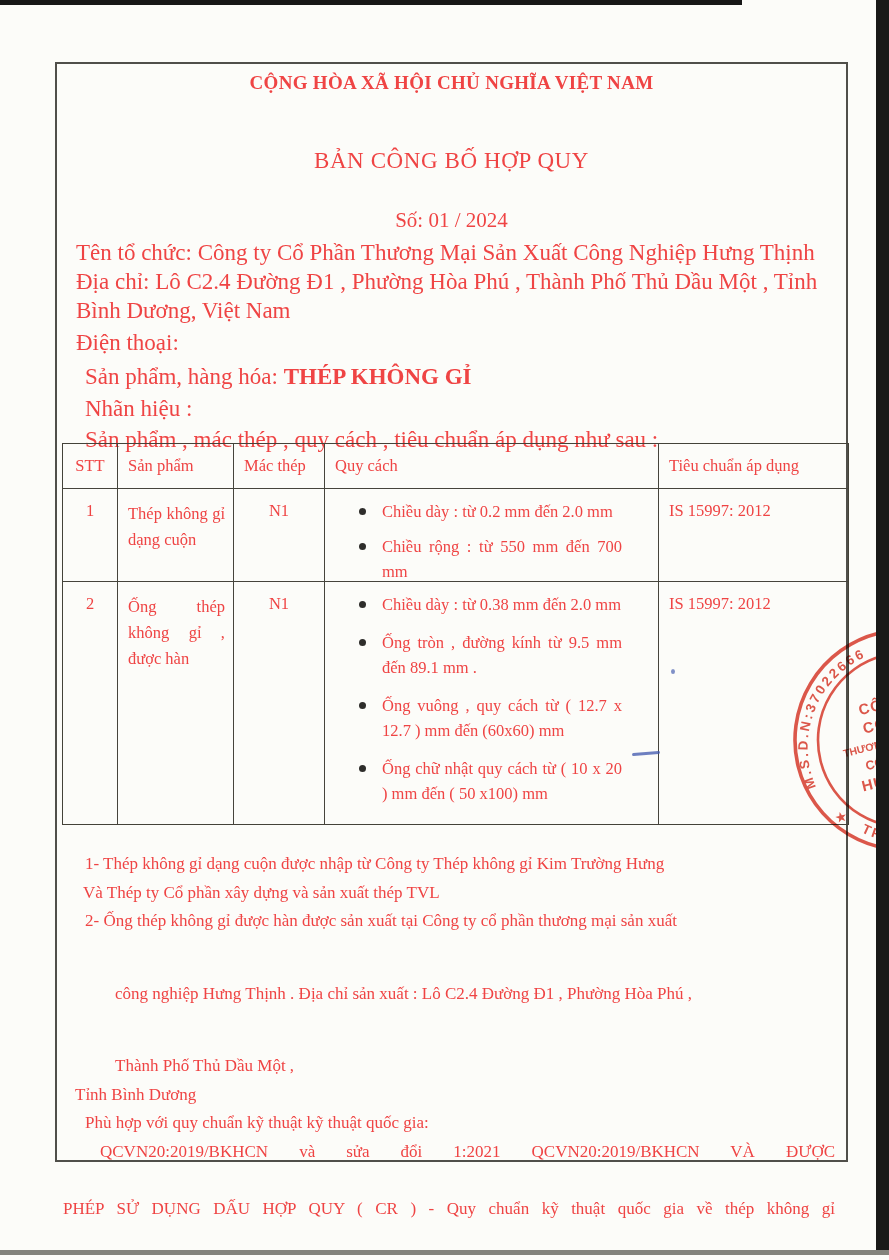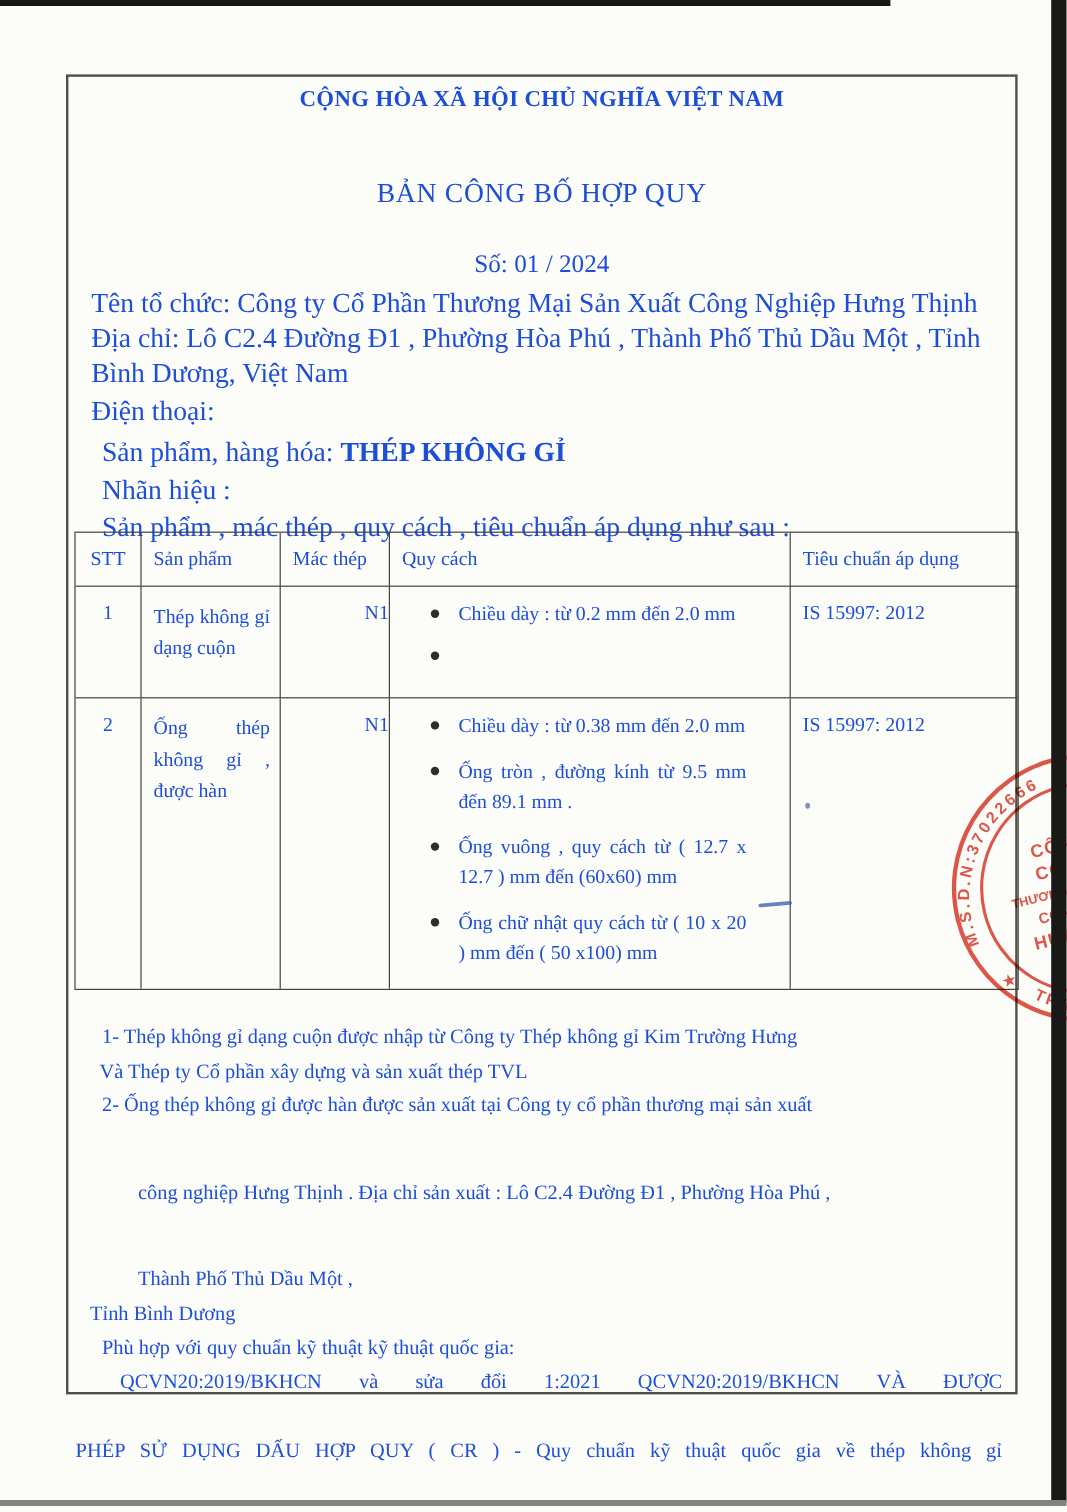--- a/index.html
+++ b/index.html
@@ -1,20 +1,20 @@
 <!DOCTYPE html>
 <html><head>
 <meta charset="utf-8">
 <style>
   html,body{margin:0;padding:0;}
   .page{
     position:relative;width:889px;height:1260px;overflow:hidden;
     background:#fcfcf9;
     font-family:"Liberation Serif","DejaVu Serif",serif;
-    color:#1d4ed8;
+    color:#ef4444;
   }
   
   .top-scan-line{position:absolute;left:0;top:0;width:742px;height:5px;background:#171717;}
   .right-scan-band{position:absolute;left:876px;top:0;width:13px;height:1252px;background:#191918;z-index:6;}
   .bottom-scan-line{position:absolute;left:0;top:1250px;width:889px;height:5px;background:#83837c;z-index:6;}
   
   .doc-frame{
     position:absolute;left:55px;top:62px;width:789px;height:1096px;
     border:2px solid #504f4a;z-index:1;
   }
@@ -43,21 +43,21 @@
     border:1.6px solid #444239;
     font-size:16.5px;
   }
   .cell{border-right:1.4px solid #46443c;border-bottom:1.4px solid #46443c;overflow:hidden;}
   .cell.last-col{border-right:none;}
   .cell.last-row{border-bottom:none;}
   .hcell{display:flex;align-items:center;padding:0 8px 0 10px;}
   .hcell.c{justify-content:center;padding:0;}
   .c-stt{text-align:center;padding-top:12px;}
   .c-sp{padding:12px 8px 0 10px;text-align:justify;line-height:26px;}
-  .c-mac{text-align:right;padding-top:12px;}
+  .c-mac{text-align:center;padding-top:12px;}
   .c-qc{padding:10px 17px 0 14px;}
   .c-tc{padding:12px 4px 0 10px;}
   .bullet-item{display:flex;margin-bottom:9px;}
   .row2 .bullet-item{margin-bottom:12px;}
   .bullet-dot{flex:none;width:7px;height:7px;border-radius:50%;background:#2e2d2b;margin:9px 0 0 20px;}
   .bullet-text{margin-left:16px;width:240px;text-align:justify;line-height:25.5px;}
   
   .notes{position:absolute;left:63px;top:850px;width:772px;font-size:17px;line-height:28.5px;z-index:2;}
   .nline{white-space:nowrap;}
   .ind22{margin-left:22px;}
@@ -110,20 +110,21 @@
     <div class="cell c-stt">1</div>
     <div class="cell c-sp">Thép không gỉ dạng cuộn</div>
     <div class="cell c-mac">N1</div>
     <div class="cell c-qc">
       <div class="bullet-item">
         <span class="bullet-dot"></span>
         <span class="bullet-text">Chiều dày : từ 0.2 mm đến 2.0 mm</span>
       </div>
       <div class="bullet-item">
         <span class="bullet-dot"></span>
+        <span class="bullet-text">Chiều rộng : từ 550 mm đến 700 mm</span>
       </div>
     </div>
     <div class="cell c-tc last-col">IS 15997: 2012</div>
 
     <div class="cell c-stt last-row">2</div>
     <div class="cell c-sp last-row">Ống thép không gỉ , được hàn</div>
     <div class="cell c-mac last-row">N1</div>
     <div class="cell c-qc last-row row2">
       <div class="bullet-item">
         <span class="bullet-dot"></span>

